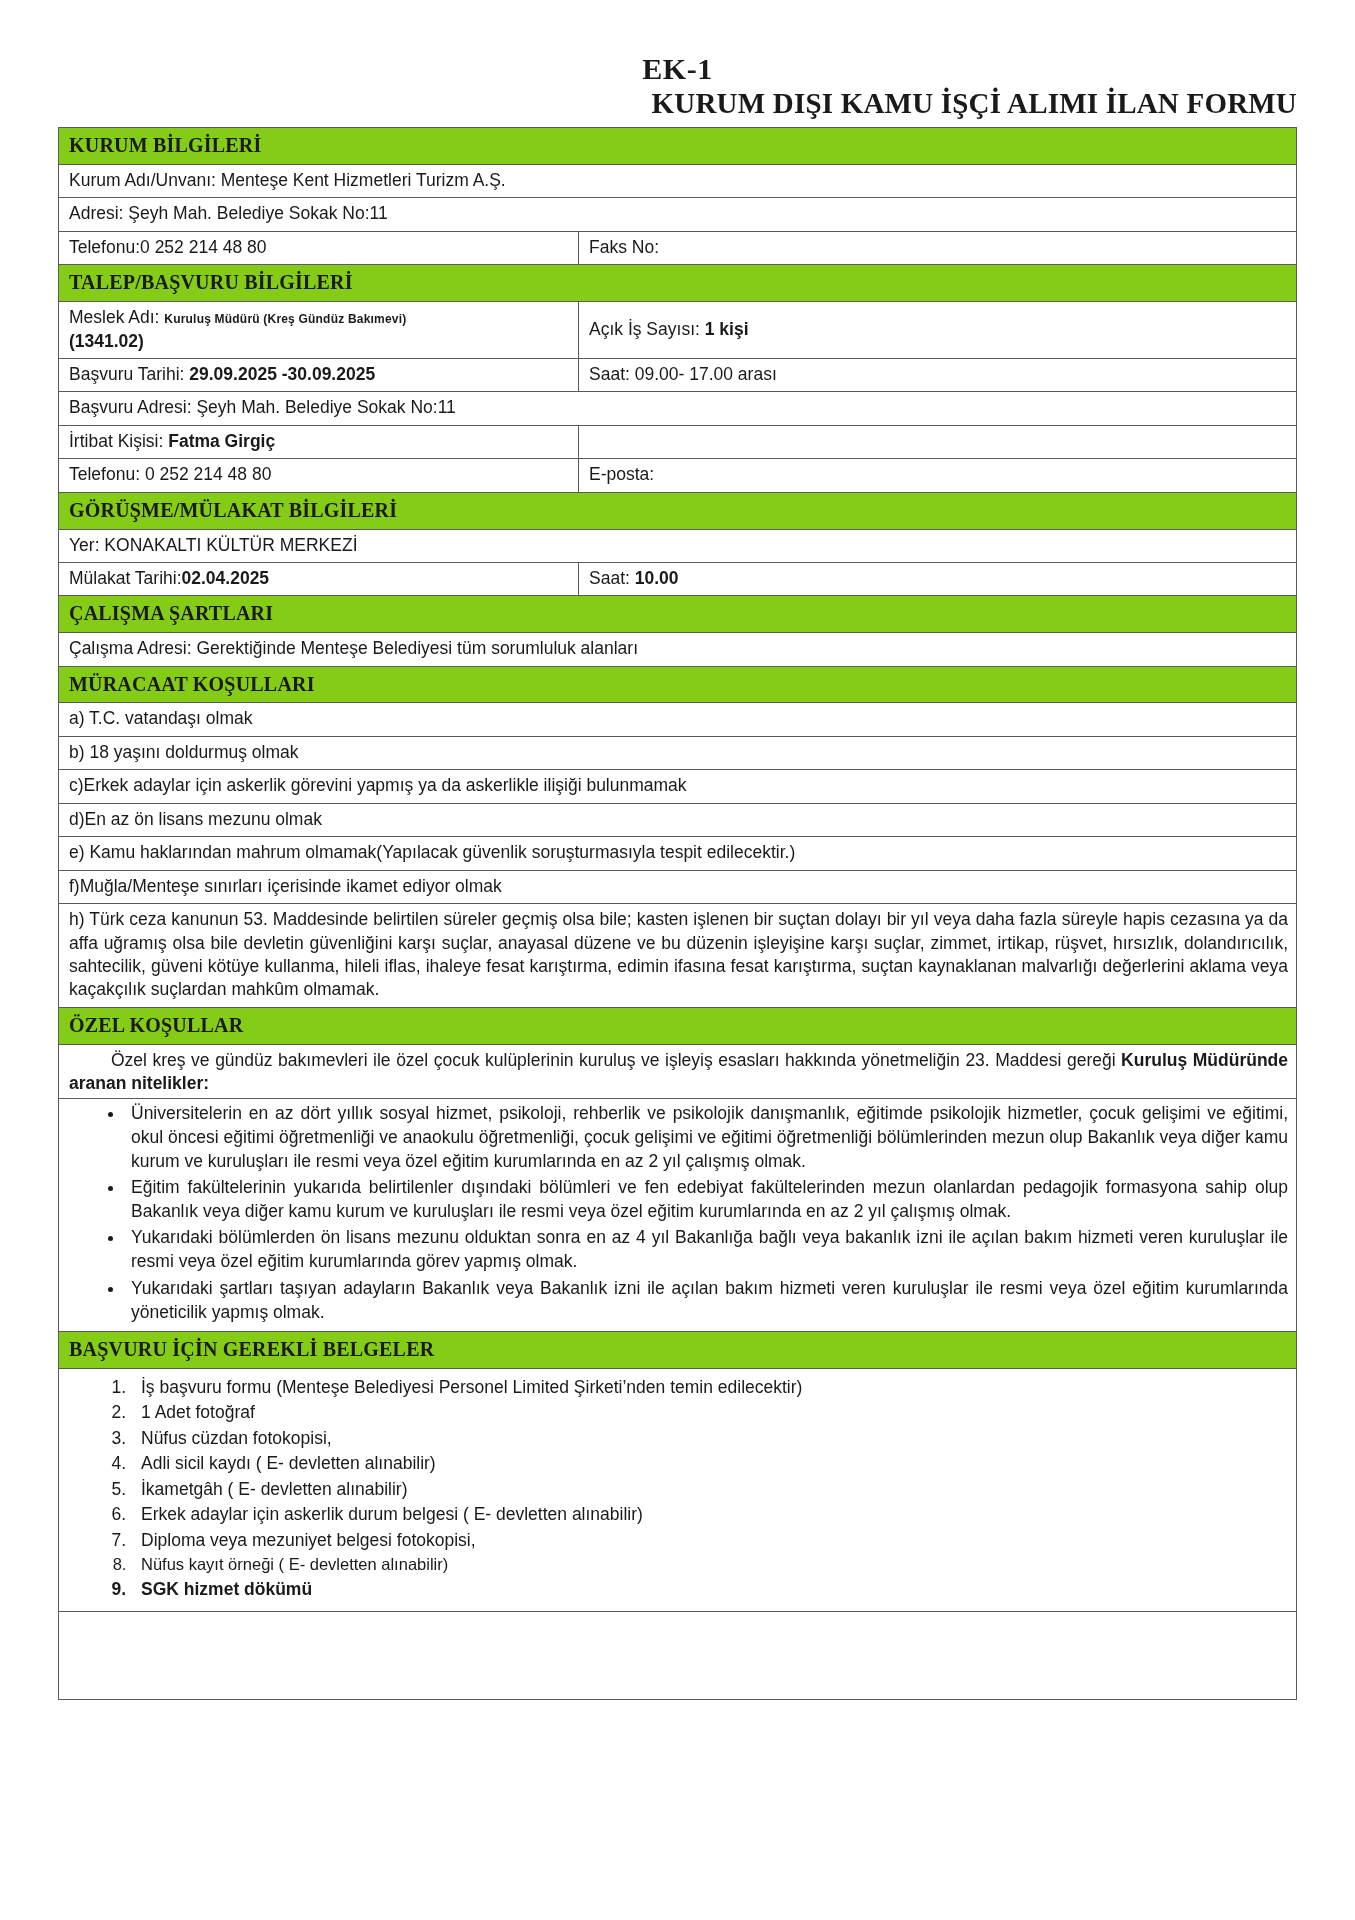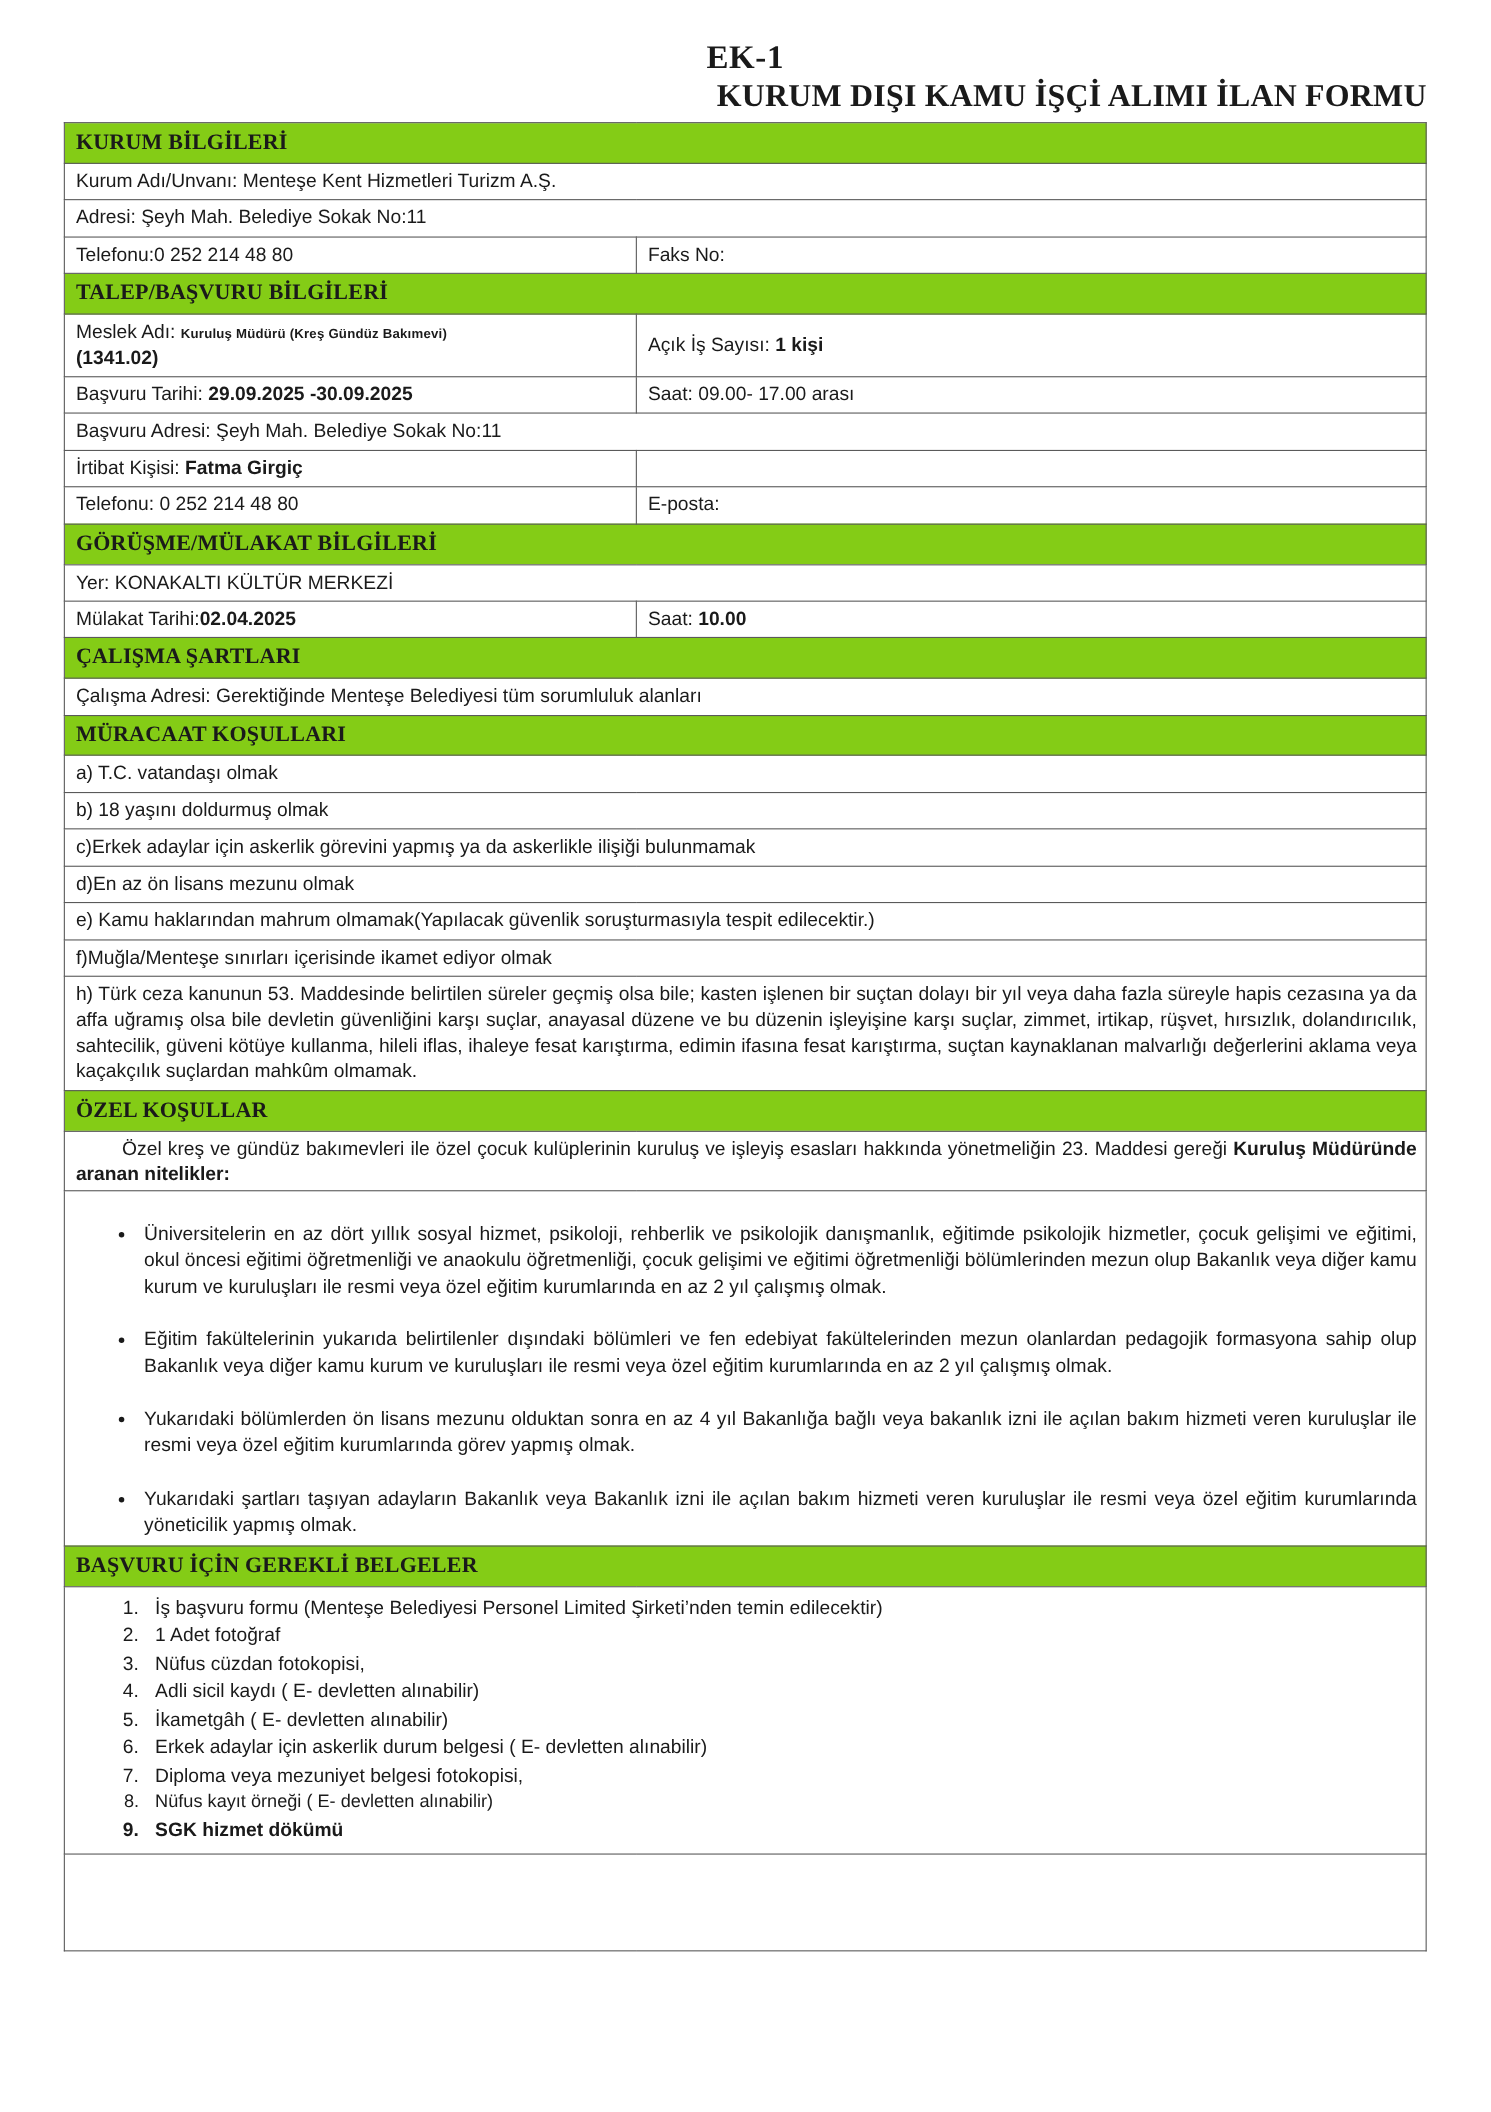--- a/index.html
+++ b/index.html
@@ -14,21 +14,21 @@
     color: #1a1a1a;
     position: relative;
     overflow: hidden;
   }
   .page {
     position: absolute;
     left: 0; top: 0;
     width: 1355px;
     height: 1368px;
     box-sizing: border-box;
-    padding: 36px 58px 0 58px;
+    padding: 52px 58px 0 58px;
   }
   .doc-head {
     text-align: center;
     margin-bottom: 6px;
   }
   .doc-head .ek {
     font-family: "Liberation Serif", serif;
     font-weight: bold;
     font-size: 30px;
     letter-spacing: 0.5px;
@@ -73,21 +73,20 @@
   ul.bullets {
     margin: 0 0 0 0;
     padding-left: 56px;
     list-style: disc;
   }
   ul.bullets li {
     margin-bottom: 2px;
     text-align: justify;
     line-height: 1.38;
     padding-left: 6px;
-    margin-top: 24px;
   }
   ol.docs {
     margin: 0;
     padding-left: 62px;
     list-style: decimal;
   }
   ol.docs li {
     margin-bottom: 1px;
     line-height: 1.4;
     padding-left: 10px;

